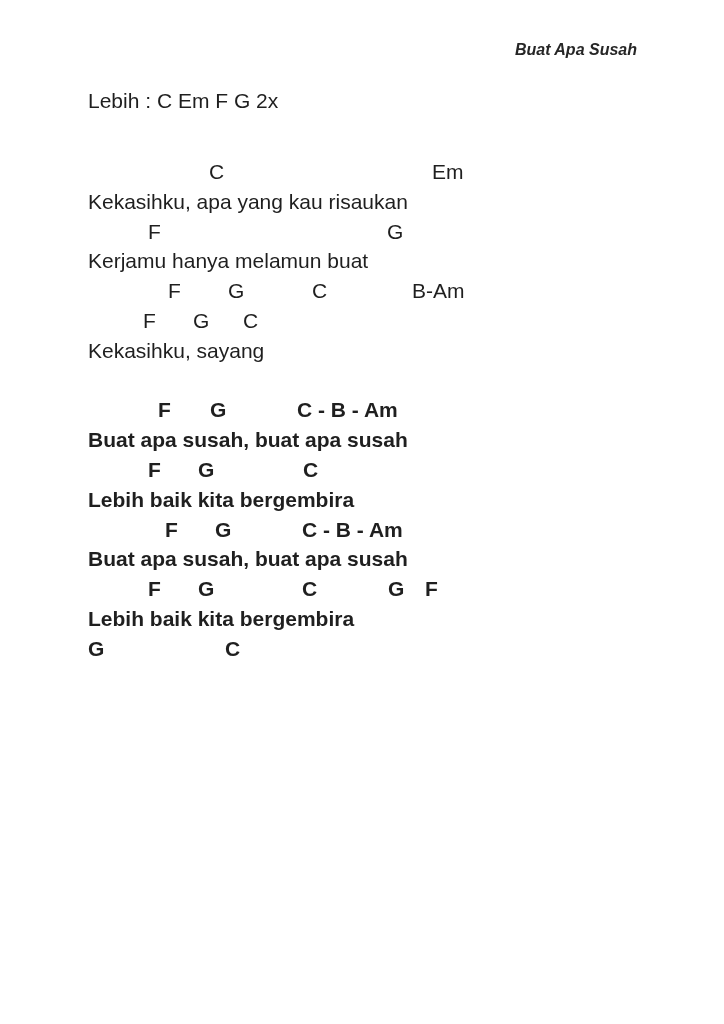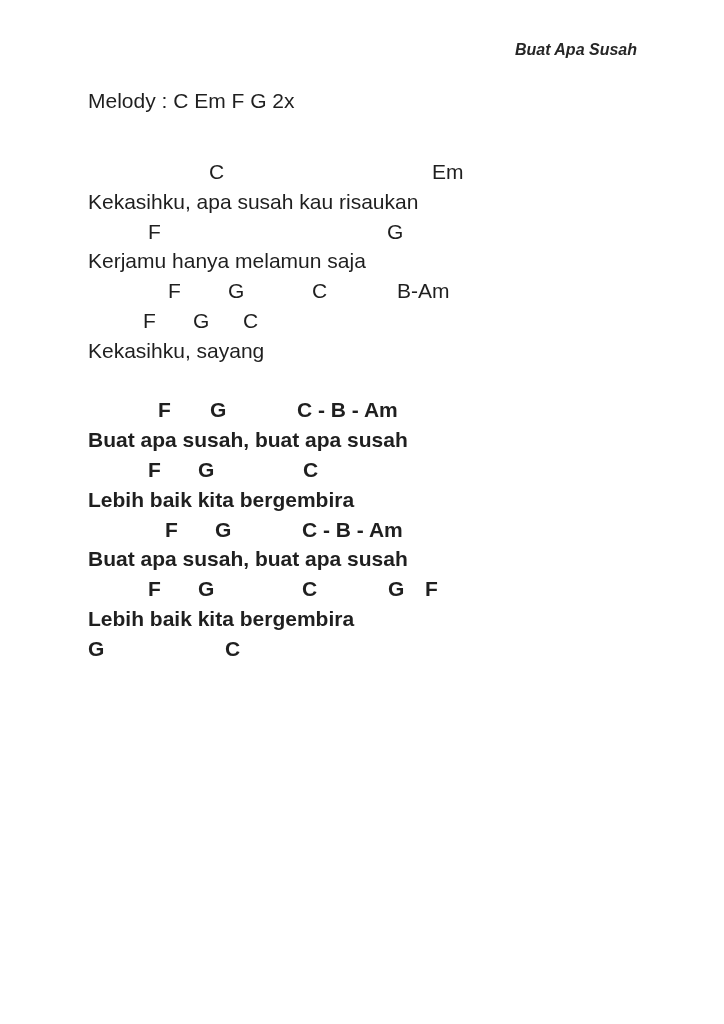--- a/index.html
+++ b/index.html
@@ -53,41 +53,41 @@
 </style>
 </head>
 <body>
 
 <div class="page">
 
   <div class="running-header">
     <span>Buat Apa Susah</span>
   </div>
 
-  <div class="melody-line">Melody : C Em F G 2x</div>
+  <div class="melody-line">Lebih : C Em F G 2x</div>
 
   <div class="song">
 
     <div class="line">
       <span class="chord" style="left:121px">C</span>
       <span class="chord" style="left:344px">Em</span>
     </div>
-    <div class="line">Kekasihku, apa susah kau risaukan</div>
+    <div class="line">Kekasihku, apa yang kau risaukan</div>
 
     <div class="line">
       <span class="chord" style="left:60px">F</span>
       <span class="chord" style="left:299px">G</span>
     </div>
-    <div class="line">Kerjamu hanya melamun saja</div>
+    <div class="line">Kerjamu hanya melamun buat</div>
 
     <div class="line">
       <span class="chord" style="left:80px">F</span>
       <span class="chord" style="left:140px">G</span>
       <span class="chord" style="left:224px">C</span>
-      <span class="chord" style="left:309px">B-Am</span>
+      <span class="chord" style="left:324px">B-Am</span>
     </div>
 
     <div class="line">
       <span class="chord" style="left:55px">F</span>
       <span class="chord" style="left:105px">G</span>
       <span class="chord" style="left:155px">C</span>
     </div>
     <div class="line">Kekasihku, sayang</div>
 
     <div class="line"></div>

